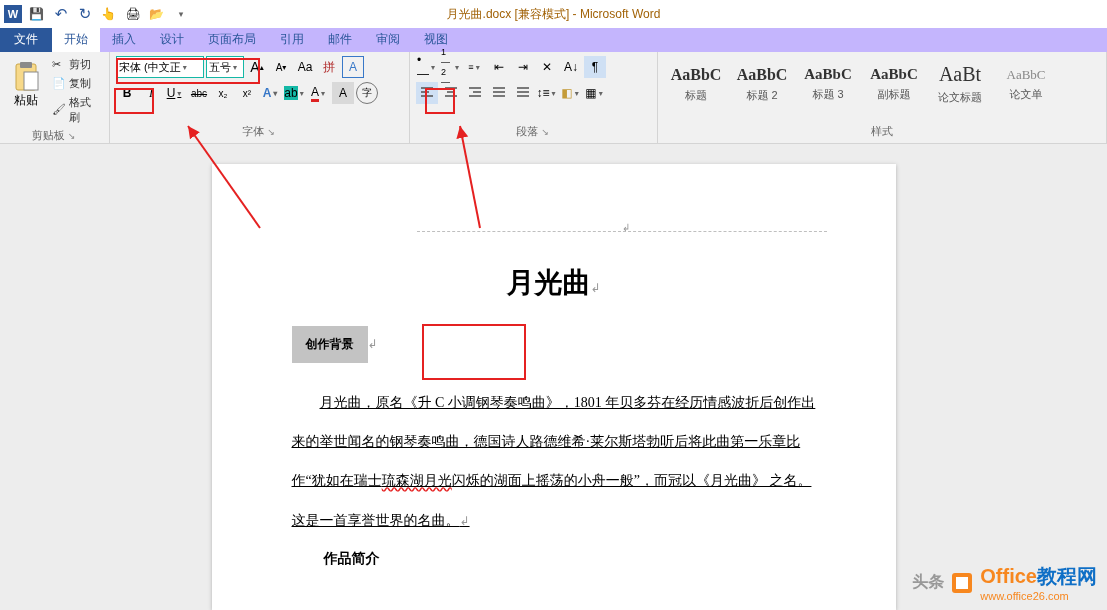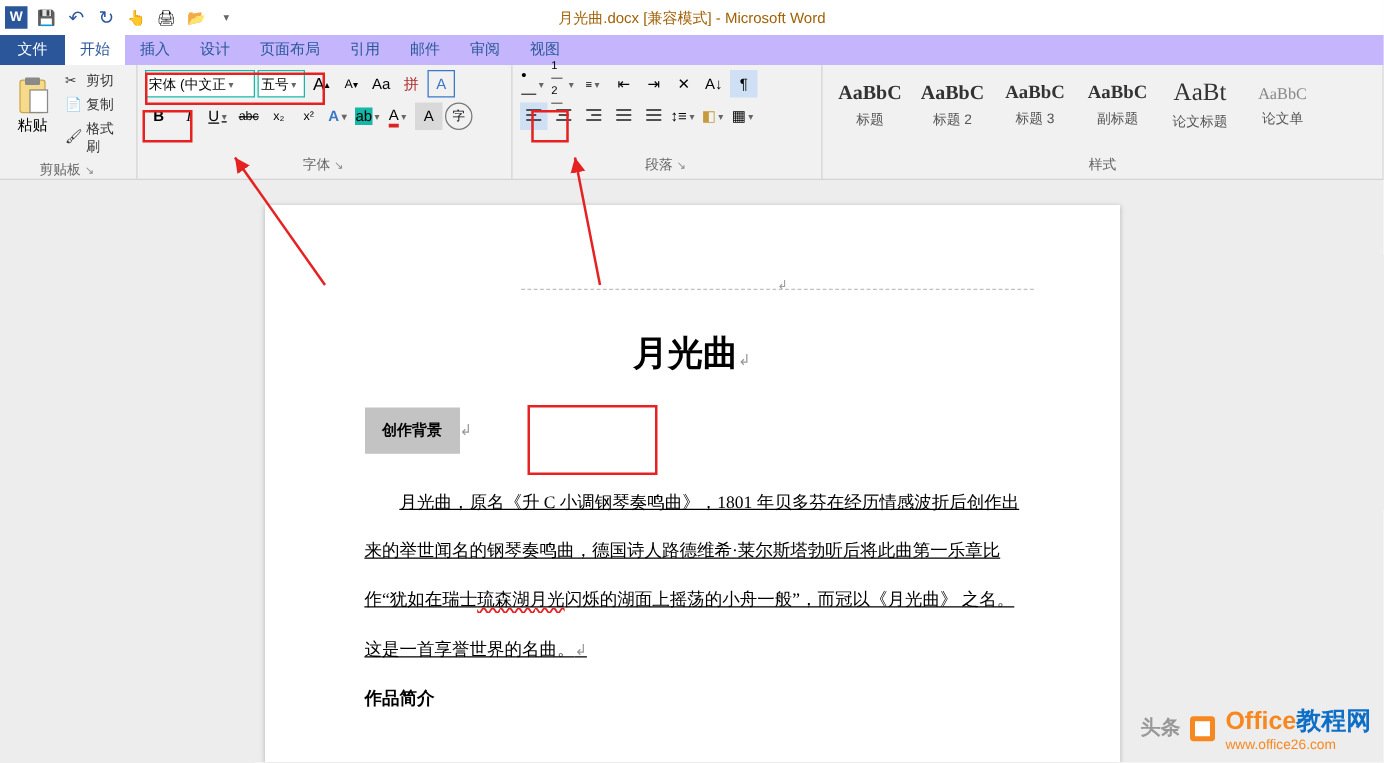--- a/index.html
+++ b/index.html
@@ -57,21 +57,21 @@
     .docarea { background: #ededed; height: calc(610px - 28px - 24px - 92px); display: flex; justify-content: center; padding-top: 20px; overflow: hidden; }
     .page { background: #fff; width: 684px; box-shadow: 0 1px 4px rgba(0,0,0,0.25); padding: 60px 80px; position: relative; }
     .page-header-marker { position: absolute; top: 66px; left: 30%; right: 10%; border-bottom: 1px dashed #bfbfbf; height: 2px; }
     .page-header-marker .tick { position: absolute; left: 50%; top: -8px; font-size: 10px; color: #999; }
 
     .doc-title { text-align: center; font-family: "SimSun", serif; font-size: 28px; font-weight: 700; margin: 40px 0 24px; }
     .doc-heading { display: inline-block; background: #c3c3c3; font-family: "SimSun", serif; font-weight: 700; font-size: 12px; padding: 10px 14px; }
     .doc-body { font-family: "SimSun", serif; font-size: 14px; line-height: 2.8; margin-top: 20px; text-indent: 2em; text-decoration: underline; }
     .squiggle { text-decoration: underline wavy #e52121; }
 
-    .doc-sub { font-family: "SimSun", serif; font-weight: 700; font-size: 14px; margin-top: 10px; }
+    .doc-sub { font-family: "SimSun", serif; font-weight: 700; font-size: 14px; margin-top: 10px; margin-left: 32px; }
 
     
     .arrow { position: absolute; pointer-events: none; }
 
     
     .watermark { position: absolute; bottom: 8px; right: 10px; display: flex; align-items: center; gap: 4px; font-size: 20px; font-weight: 700; }
     .watermark .off { color: #f7871f; }
     .watermark .off2 { color: #0f6fc6; }
     .watermark .sub { font-size: 11px; color: #f7871f; font-weight: normal; display: block; }
 

